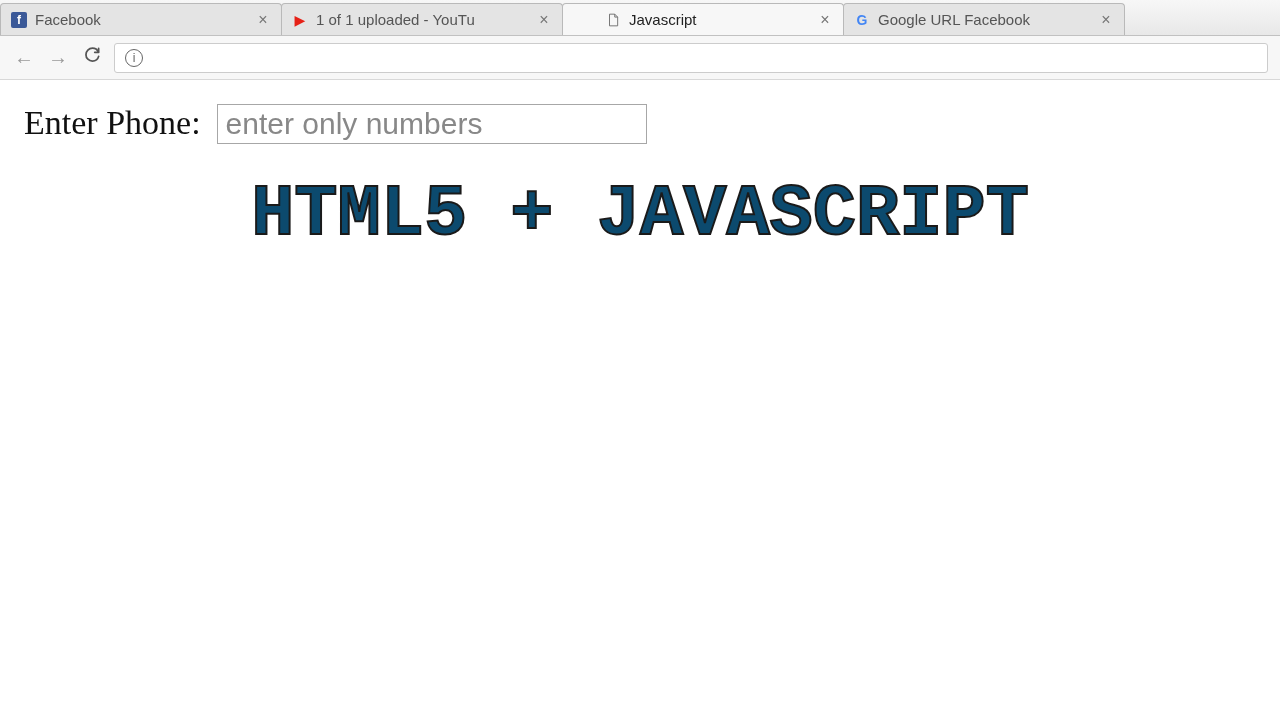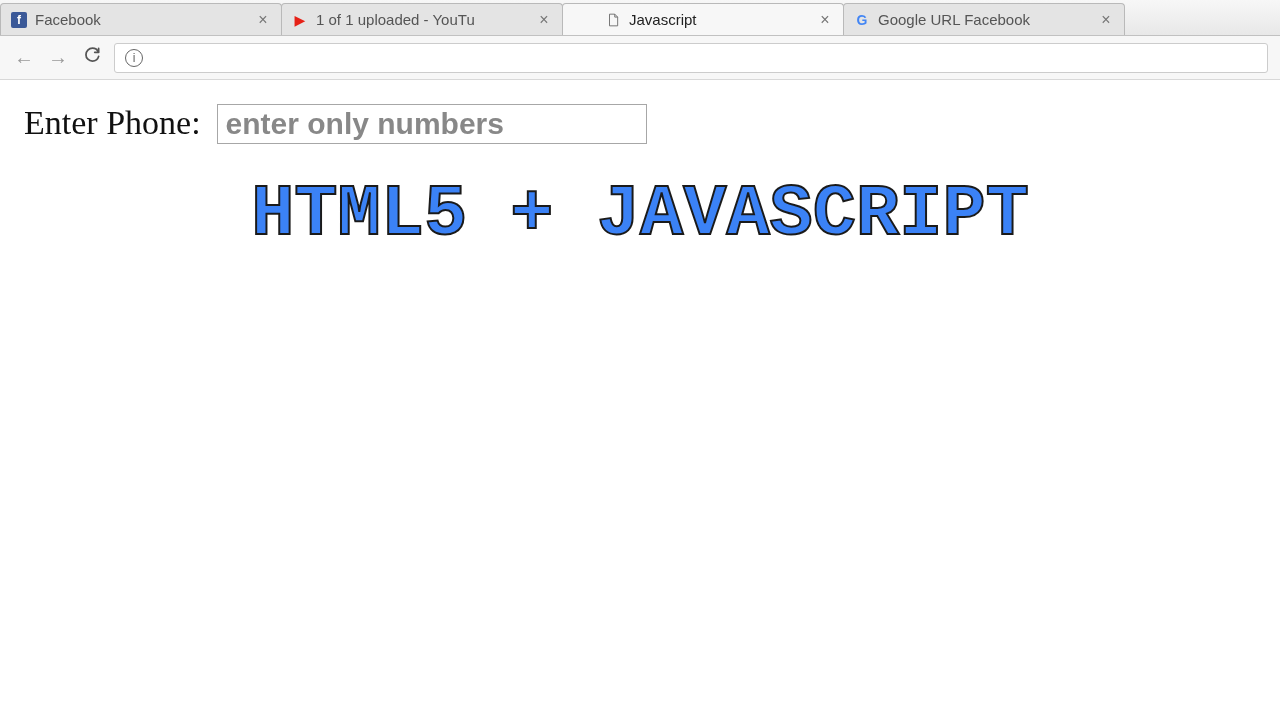--- a/index.html
+++ b/index.html
@@ -115,37 +115,36 @@
     font-size: 34px;
     color: #111;
   }
   .phone-input {
     font-size: 30px;
     padding: 2px 8px;
     width: 430px;
     border: 1px solid #a7a7a7;
     color: #333;
     font-family: Arial, sans-serif;
-    font-weight: bold;
   }
   .phone-input::placeholder { color:#888; }
 
   
   .headline {
     font-family: "Consolas","Lucida Console","Courier New",monospace;
     font-weight: bold;
     font-size: 72px;
     line-height: 1.1;
     text-align: center;
     -webkit-text-stroke: 2px #1a1a1a;
     color: #d8264a;
     margin-top: 26px;
   }
   .headline .yellow {
-    color: #3b82f6;
+    color: #0c4a6e;
     display: inline-block;
     margin-top: 6px;
   }
 </style>
 </head>
 <body>
 
 <div class="tab-bar">
   <div class="tab">
     <span class="favicon">

